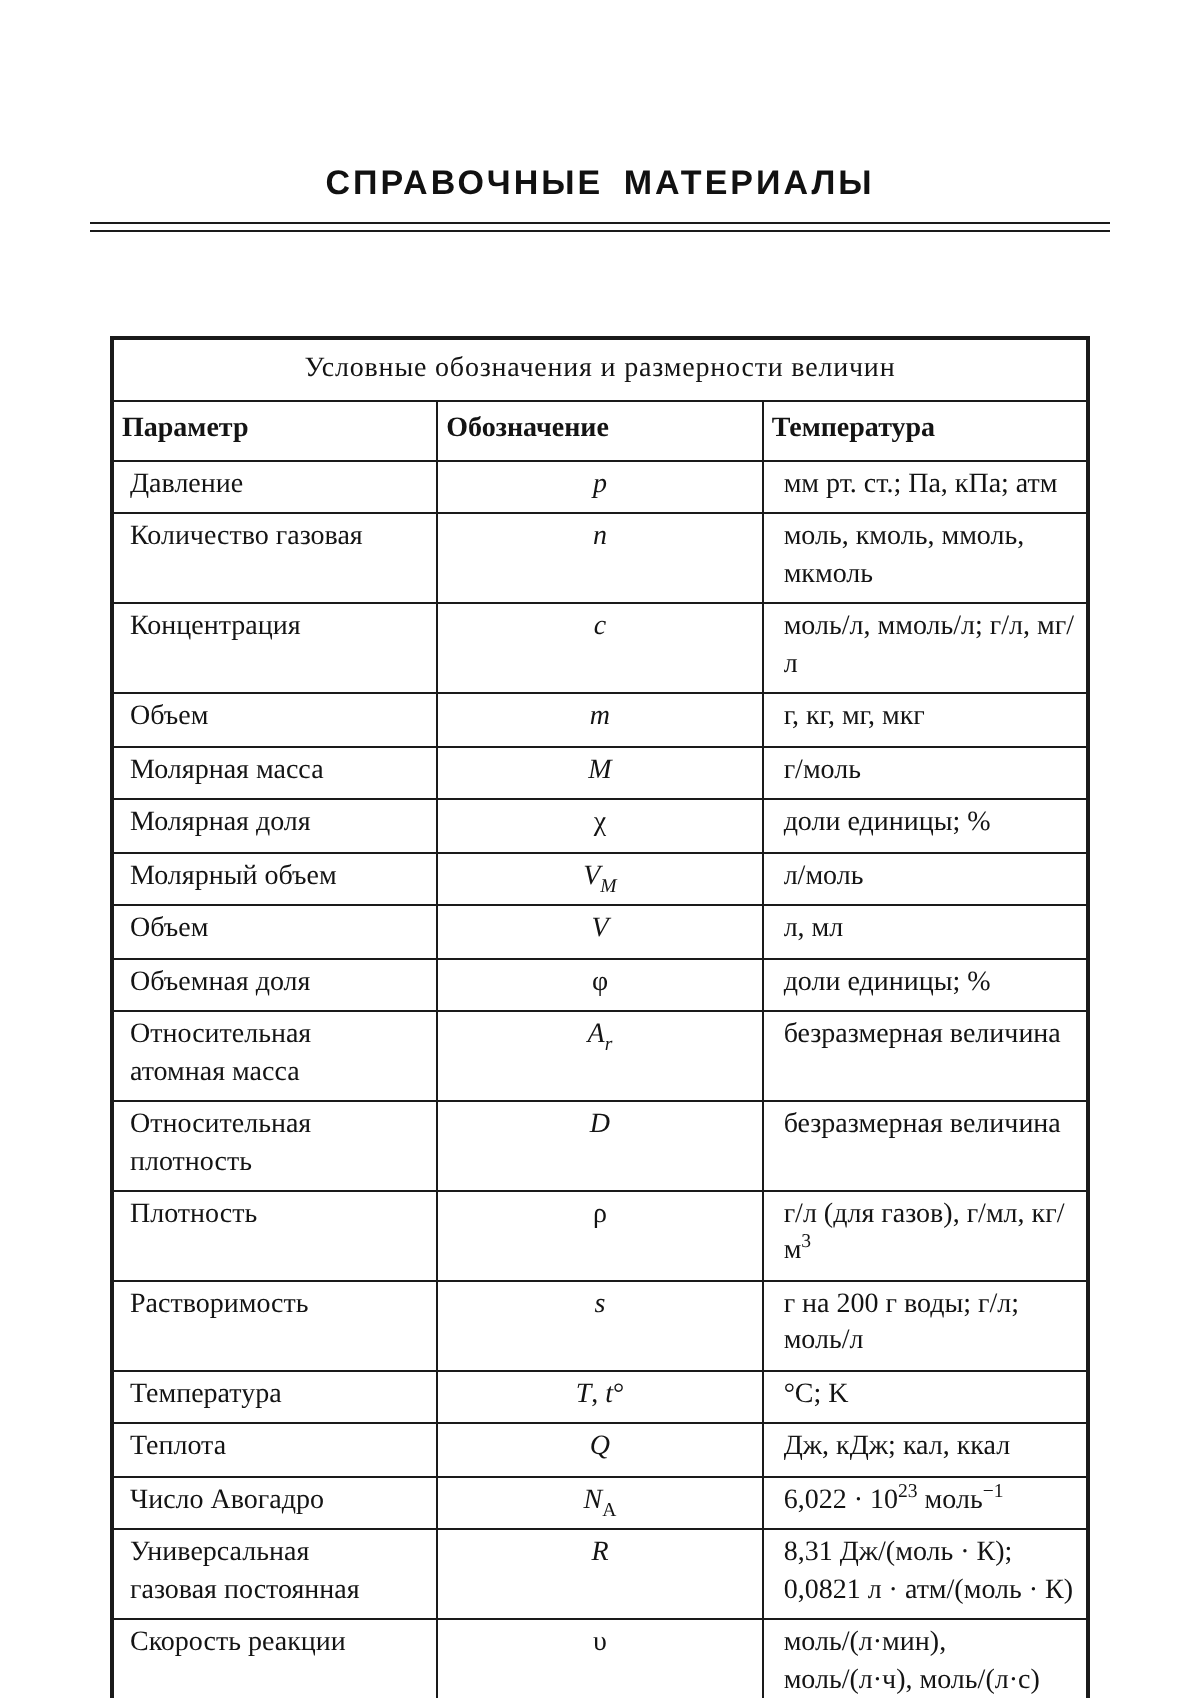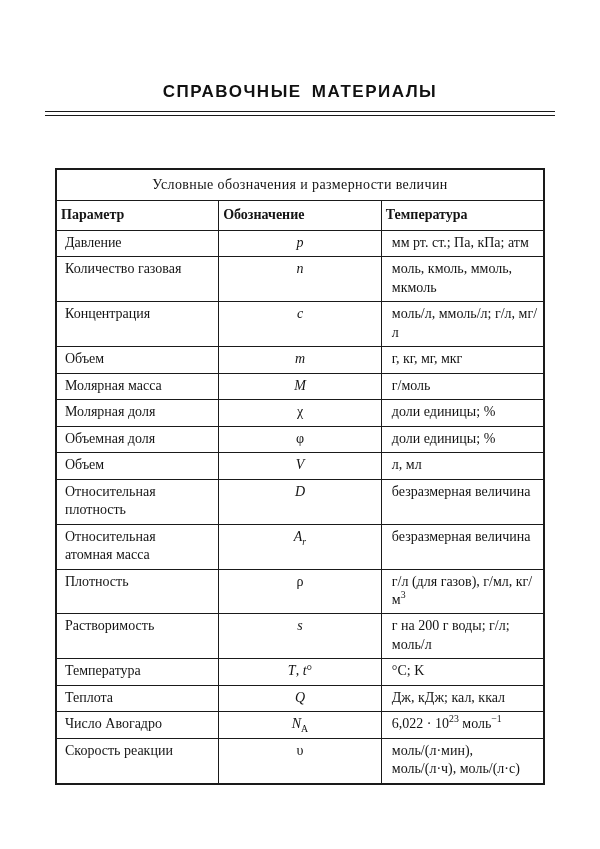--- a/index.html
+++ b/index.html
@@ -124,37 +124,42 @@
           <td class="c-param">Молярная масса</td>
           <td class="c-symbol"><i>M</i></td>
           <td class="c-dim">г/моль</td>
         </tr>
         <tr>
           <td class="c-param">Молярная доля</td>
           <td class="c-symbol">χ</td>
           <td class="c-dim">доли единицы; %</td>
         </tr>
         <tr>
-          <td class="c-param">Объемная доля</td>
-          <td class="c-symbol">φ</td>
-          <td class="c-dim">доли единицы; %</td>
+          <td class="c-param">Молярный объем</td>
+          <td class="c-symbol"><i>V</i><sub><i>M</i></sub></td>
+          <td class="c-dim">л/моль</td>
         </tr>
         <tr>
           <td class="c-param">Объем</td>
           <td class="c-symbol"><i>V</i></td>
           <td class="c-dim">л, мл</td>
         </tr>
         <tr>
-          <td class="c-param">Относительная плотность</td>
-          <td class="c-symbol"><i>D</i></td>
-          <td class="c-dim">безразмерная величина</td>
+          <td class="c-param">Объемная доля</td>
+          <td class="c-symbol">φ</td>
+          <td class="c-dim">доли единицы; %</td>
         </tr>
         <tr>
           <td class="c-param">Относительная атомная масса</td>
           <td class="c-symbol"><i>A</i><sub><i>r</i></sub></td>
+          <td class="c-dim">безразмерная величина</td>
+        </tr>
+        <tr>
+          <td class="c-param">Относительная плотность</td>
+          <td class="c-symbol"><i>D</i></td>
           <td class="c-dim">безразмерная величина</td>
         </tr>
         <tr>
           <td class="c-param">Плотность</td>
           <td class="c-symbol">ρ</td>
           <td class="c-dim">г/л (для газов), г/мл, кг/м<sup>3</sup></td>
         </tr>
         <tr>
           <td class="c-param">Растворимость</td>
           <td class="c-symbol"><i>s</i></td>
@@ -169,20 +174,25 @@
           <td class="c-param">Теплота</td>
           <td class="c-symbol"><i>Q</i></td>
           <td class="c-dim">Дж, кДж; кал, ккал</td>
         </tr>
         <tr>
           <td class="c-param">Число Авогадро</td>
           <td class="c-symbol"><i>N</i><sub>A</sub></td>
           <td class="c-dim">6,022 · 10<sup>23</sup> моль<sup>−1</sup></td>
         </tr>
         <tr>
+          <td class="c-param">Универсальная газовая постоянная</td>
+          <td class="c-symbol"><i>R</i></td>
+          <td class="c-dim">8,31 Дж/(моль · К); 0,0821 л · атм/(моль · К)</td>
+        </tr>
+        <tr>
           <td class="c-param">Скорость реакции</td>
           <td class="c-symbol">υ</td>
           <td class="c-dim">моль/(л·мин), моль/(л·ч), моль/(л·с)</td>
         </tr>
       </tbody>
   </table>
 
 </div>
 
 </body></html>

